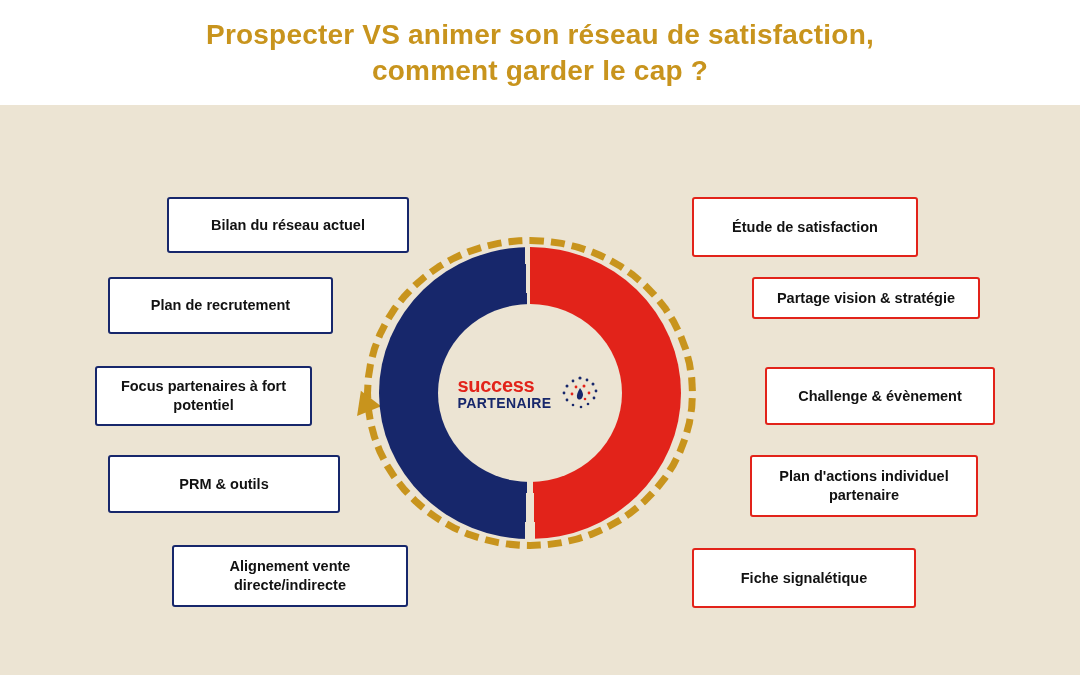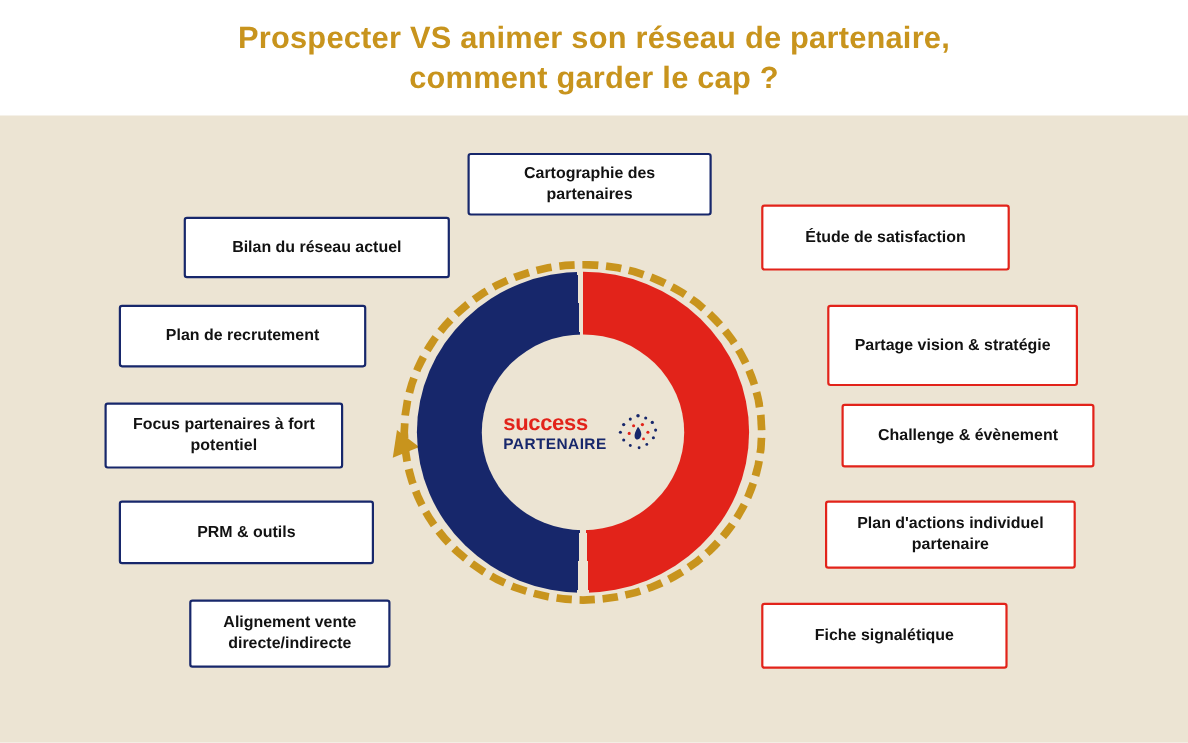--- a/index.html
+++ b/index.html
@@ -143,50 +143,47 @@
   .node.right {
     border-color: #e2231a;
   }
 </style>
 </head>
 <body>
 
 <div class="slide">
 
   <div class="header">
-    <div class="title-line">Prospecter VS animer son réseau de partenaire,</div>
+    <div class="title-line">Prospecter VS animer son réseau de satisfaction,</div>
     <div class="title-line">comment garder le cap ?</div>
   </div>
 
   <div class="canvas">
 
-    <div class="node" style="left:425px; top:34px; width:222px; height:57px;">
-      <span>Cartographie des partenaires</span>
-    </div>
 
     <div class="node" style="left:167px; top:92px; width:242px; height:56px;">
       <span>Bilan du réseau actuel</span>
     </div>
     <div class="node" style="left:108px; top:172px; width:225px; height:57px;">
       <span>Plan de recrutement</span>
     </div>
     <div class="node" style="left:95px; top:261px; width:217px; height:60px;">
       <span>Focus partenaires à fort potentiel</span>
     </div>
     <div class="node" style="left:108px; top:350px; width:232px; height:58px;">
       <span>PRM &amp; outils</span>
     </div>
-    <div class="node" style="left:172px; top:440px; width:183px; height:62px;">
+    <div class="node" style="left:172px; top:440px; width:236px; height:62px;">
       <span>Alignement vente directe/indirecte</span>
     </div>
 
-    <div class="node right" style="left:692px; top:81px; width:226px; height:60px;">
+    <div class="node right" style="left:692px; top:92px; width:226px; height:60px;">
       <span>Étude de satisfaction</span>
     </div>
-    <div class="node right" style="left:752px; top:172px; width:228px; height:74px;justify-content:center;">
+    <div class="node right" style="left:752px; top:172px; width:228px; height:42px;justify-content:center;">
       <span>Partage vision &amp; stratégie</span>
     </div>
     <div class="node right" style="left:765px; top:262px; width:230px; height:58px;">
       <span>Challenge &amp; évènement</span>
     </div>
     <div class="node right" style="left:750px; top:350px; width:228px; height:62px;">
       <span>Plan d'actions individuel partenaire</span>
     </div>
     <div class="node right" style="left:692px; top:443px; width:224px; height:60px;">
       <span>Fiche signalétique</span>

